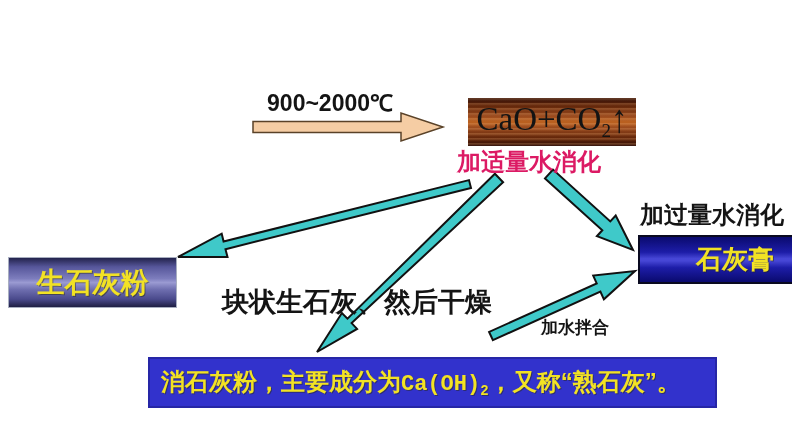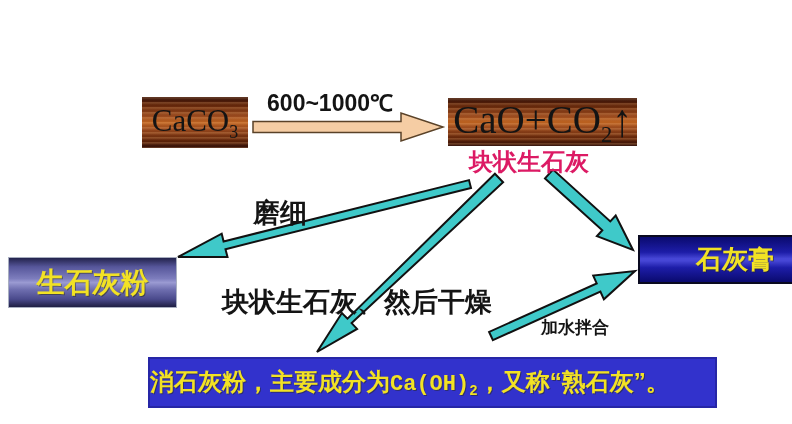--- a/index.html
+++ b/index.html
@@ -31,21 +31,21 @@
     display:flex;align-items:center;justify-content:center;
     background:linear-gradient(180deg,#0a0a6e 0%,#1d1da8 34%,#4646d6 48%,#4646d6 53%,#1d1da8 68%,#0a0a6e 100%);
     border:2px solid #0a0a20;
     padding-left:27px;
   }
   
   .bottom-box{
     display:flex;align-items:center;
     background:var(--bottom-blue,#3232cc);
     border:2px solid #2626a6;
-    box-sizing:border-box;white-space:nowrap;
+    padding-left:11px;box-sizing:border-box;white-space:nowrap;
   }
   .yellow-text{
     color:var(--box-yellow,#f2e224);font-weight:bold;
     text-shadow:1px 1px 0 rgba(40,40,0,0.45);
   }
   .black-label{color:#141414;font-weight:bold;white-space:nowrap;}
   .magenta-label{color:var(--magenta,#dc1a64);font-weight:bold;white-space:nowrap;text-align:center;}
   .mono-formula{font-family:"Liberation Mono",monospace;font-weight:bold;}
 </style>
 </head>
@@ -54,40 +54,37 @@
 <div class="canvas">
 
   <svg id="arrow-layer" width="792" height="424" viewBox="0 0 792 424">
       <polygon points="253.0,132.5 401.0,132.5 401.0,141.0 443.0,127.0 401.0,113.0 401.0,121.5 253.0,121.5" fill="#F5CDA4" stroke="#5A4228" stroke-width="1.5" stroke-linejoin="miter"></polygon>
       <polygon points="469.0,180.1 223.6,241.5 221.7,233.7 178.0,257.0 227.5,257.0 225.5,249.2 471.0,187.9" fill="#3FC9C9" stroke="#111111" stroke-width="2" stroke-linejoin="miter"></polygon>
       <polygon points="494.9,173.7 347.5,318.7 341.9,313.0 317.0,352.0 357.1,328.9 351.6,323.1 503.1,182.3" fill="#3FC9C9" stroke="#111111" stroke-width="2" stroke-linejoin="miter"></polygon>
       <polygon points="545.0,178.4 602.3,230.3 596.9,236.2 633.0,250.0 615.7,215.5 610.3,221.4 553.0,169.6" fill="#3FC9C9" stroke="#111111" stroke-width="2" stroke-linejoin="miter"></polygon>
       <polygon points="492.9,340.1 600.4,291.6 603.9,299.3 635.0,271.0 593.2,275.6 596.7,283.4 489.1,331.9" fill="#3FC9C9" stroke="#111111" stroke-width="2" stroke-linejoin="miter"></polygon>
     </svg>
 
-  <div class="abs brown-box" style="left:142px;top:97px;width:106px;height:51px;font-size:31px;">
-    <span class="formula"><span>CaCO</span><span class="sub">3</span></span>
-  </div>
 
-  <div class="abs black-label" style="left:258px;top:86px;width:144px;font-size:23px;text-align:center;">600~1000℃</div>
+  <div class="abs black-label" style="left:258px;top:86px;width:144px;font-size:23px;text-align:center;">900~2000℃</div>
 
-  <div class="abs brown-box" style="left:448px;top:98px;width:189px;height:48px;font-size:39px;">
+  <div class="abs brown-box" style="left:468px;top:98px;width:168px;height:48px;font-size:33px;">
     <span class="formula"><span>CaO+CO</span><span class="sub">2</span><span class="up-arrow">↑</span></span>
   </div>
 
-  <div class="abs magenta-label" style="left:448px;top:146px;width:162px;font-size:24px;">块状生石灰</div>
+  <div class="abs magenta-label" style="left:448px;top:146px;width:162px;font-size:24px;">加适量水消化</div>
 
-  <div class="abs black-label" style="left:253px;top:195px;font-size:27px;">磨细</div>
 
   <div class="abs slate-box" style="left:8px;top:257px;width:167px;height:49px;">
     <span class="yellow-text" style="font-size:28px;">生石灰粉</span>
   </div>
 
   <div class="abs black-label" style="left:222px;top:284px;font-size:27px;">块状生石灰、然后干燥</div>
 
+  <div class="abs black-label" style="left:634px;top:199px;width:156px;font-size:24px;text-align:center;">加过量水消化</div>
 
   <div class="abs navy-box" style="left:638px;top:235px;width:136px;height:45px;">
     <span class="yellow-text" style="font-size:26px;">石灰膏</span>
   </div>
 
   <div class="abs black-label" style="left:541px;top:316px;font-size:17px;">加水拌合</div>
 
   <div class="abs bottom-box" style="left:148px;top:357px;width:569px;height:51px;">
     <span class="yellow-text" style="font-size:24px;"><span>消石灰粉，主要成分为</span><span class="mono-formula" style="font-size:22px;">Ca(OH)</span><span class="mono-formula sub" style="font-size:14px;">2</span><span>，又称“熟石灰”。</span></span>
   </div>

